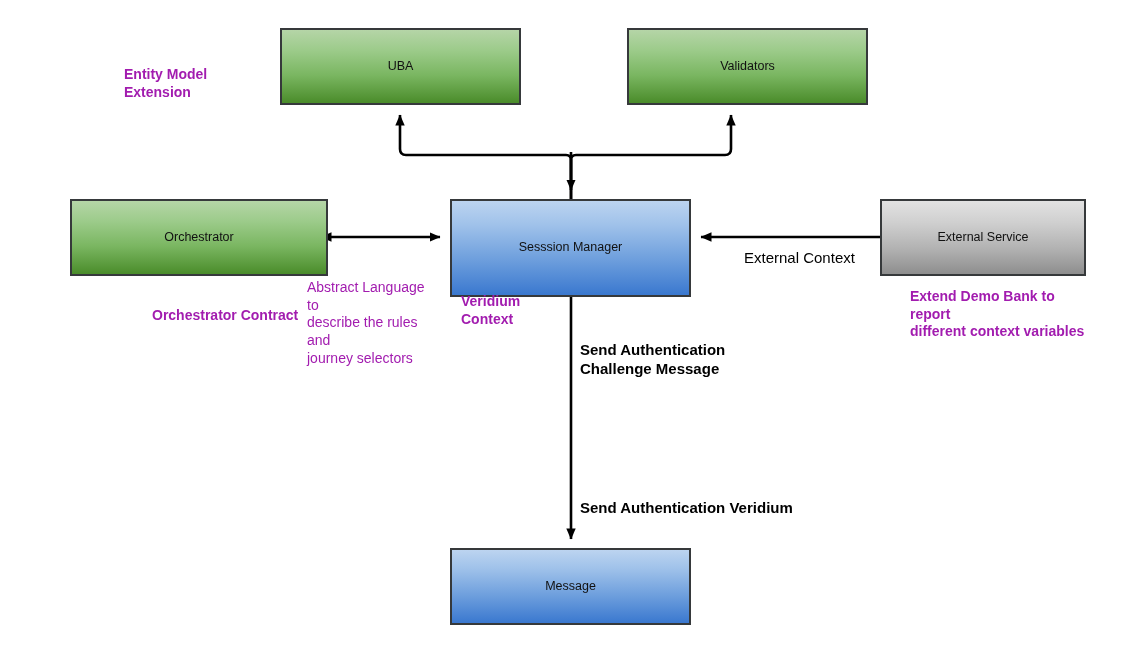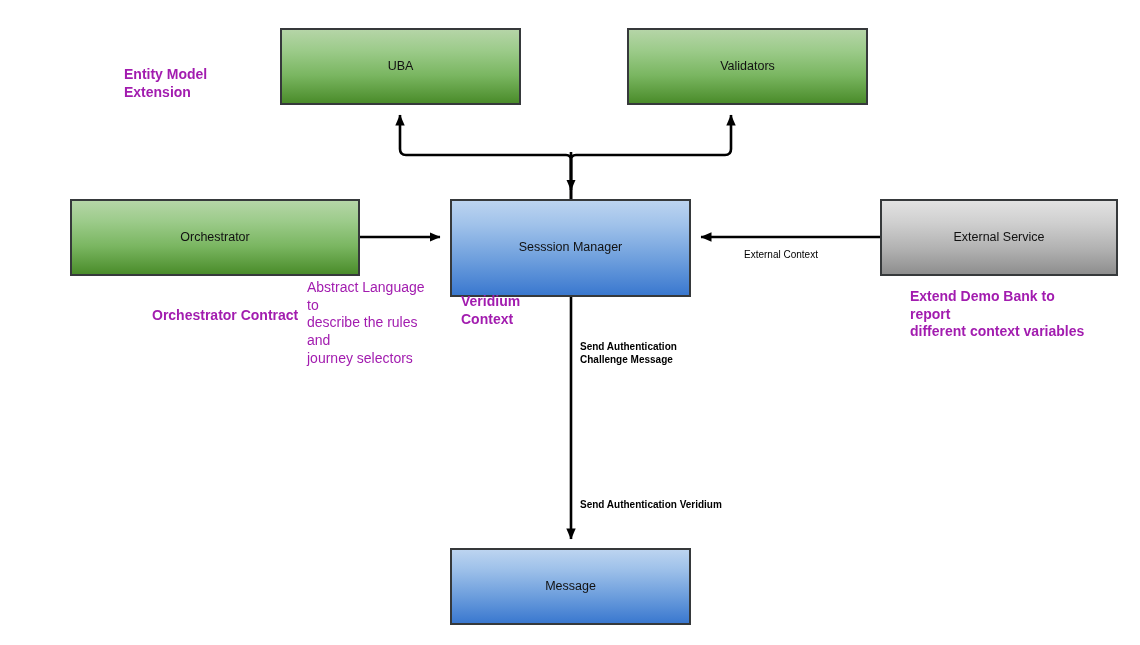--- a/index.html
+++ b/index.html
@@ -52,21 +52,21 @@
     white-space: pre-line;
   }
   .annot-bold {
     font-weight: bold;
   }
   .annot-plain {
     font-weight: normal;
   }
   .edge-label {
     position: absolute;
-    font-size: 10px;
+    font-size: 15px;
     color: #000000;
     line-height: 1.26;
     white-space: pre-line;
   }
   .el-bold { font-weight: bold; }
 </style>
 </head>
 <body>
 
 <svg id="canvas" viewBox="0 0 1140 645" width="1140" height="645" xmlns="http://www.w3.org/2000/svg">
@@ -99,29 +99,29 @@
 </svg>
 
 <div class="node node-green" style="left:280px; top:28px; width:241px; height:77px;">
   <span class="node-label">UBA</span>
 </div>
 
 <div class="node node-green" style="left:627px; top:28px; width:241px; height:77px;">
   <span class="node-label">Validators</span>
 </div>
 
-<div class="node node-green" style="left:70px; top:199px; width:290px; height:77px;">
+<div class="node node-green" style="left:70px; top:199px; width:258px; height:77px;">
   <span class="node-label">Orchestrator</span>
 </div>
 
 <div class="node node-blue" style="left:450px; top:199px; width:241px; height:98px;">
   <span class="node-label">Sesssion Manager</span>
 </div>
 
-<div class="node node-grey" style="left:880px; top:199px; width:238px; height:77px;">
+<div class="node node-grey" style="left:880px; top:199px; width:206px; height:77px;">
   <span class="node-label">External Service</span>
 </div>
 
 <div class="node node-blue" style="left:450px; top:548px; width:241px; height:77px;">
   <span class="node-label">Message</span>
 </div>
 
 <div class="annot annot-bold" style="left:124px; top:66px; width:140px;">Entity Model Extension</div>
 
 <div class="annot annot-bold" style="left:152px; top:307px; width:160px;">Orchestrator Contract</div>

